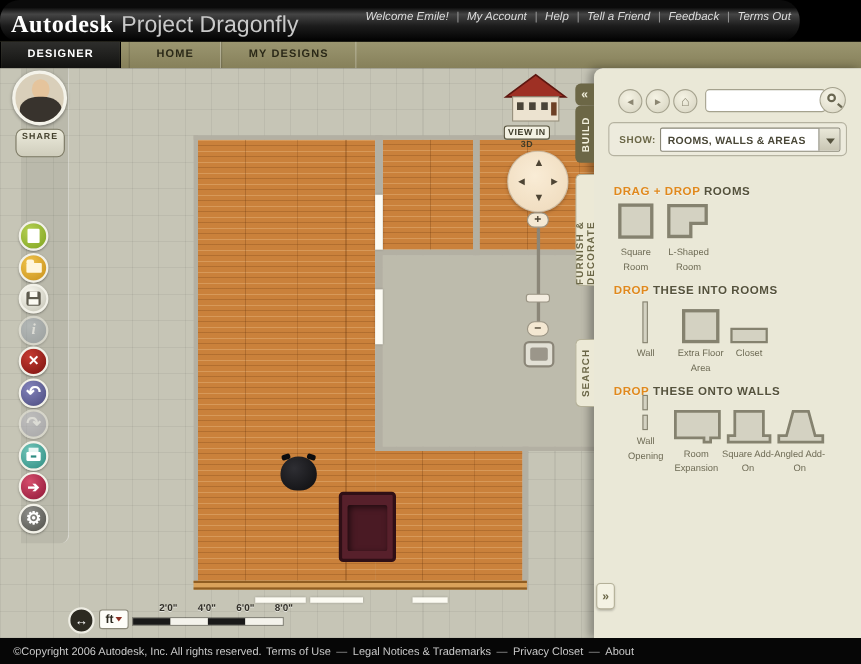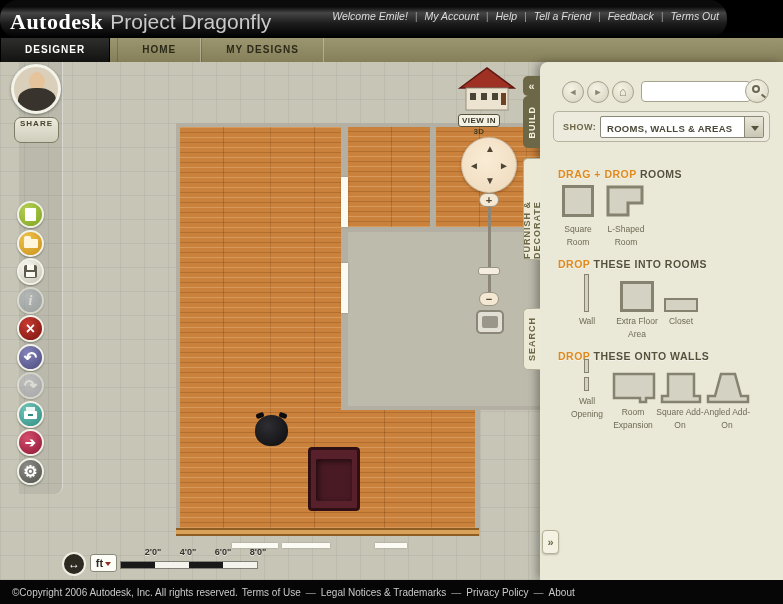--- a/index.html
+++ b/index.html
@@ -402,18 +402,18 @@
     </div>
   </div>
 
   <div class="footer">
     <span>©Copyright 2006 Autodesk, Inc. All rights reserved.</span>
     <span style="width:4px"></span>
     <span class="f-link">Terms of Use</span>
     <span class="f-sep">—</span>
     <span class="f-link">Legal Notices &amp; Trademarks</span>
     <span class="f-sep">—</span>
-    <span class="f-link">Privacy Policy</span>
+    <span class="f-link">Privacy Closet</span>
     <span class="f-sep">—</span>
     <span class="f-link">About</span>
   </div>
 
 </div>
 
 </body></html>

